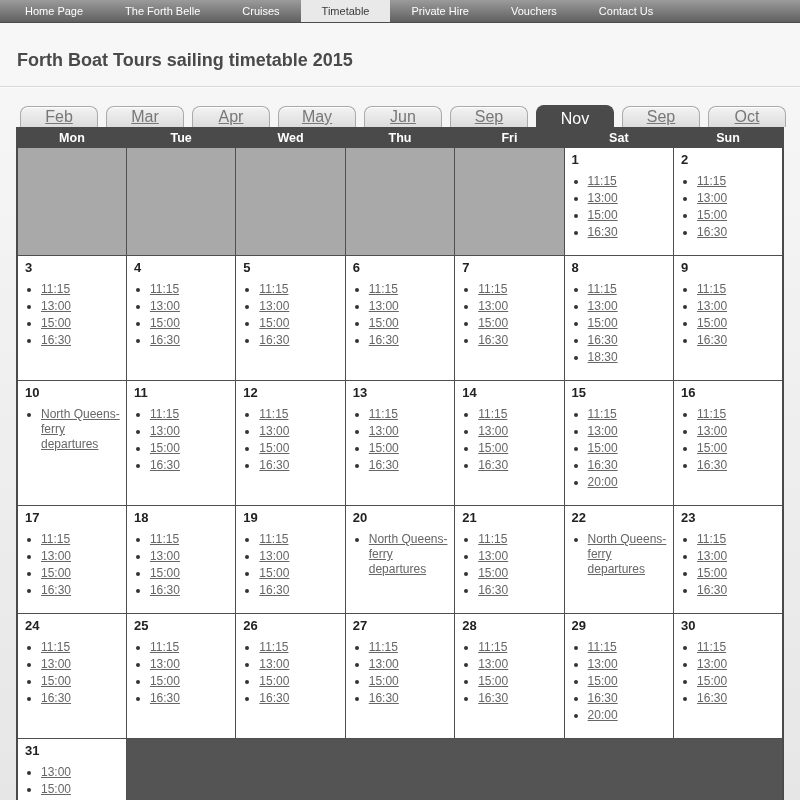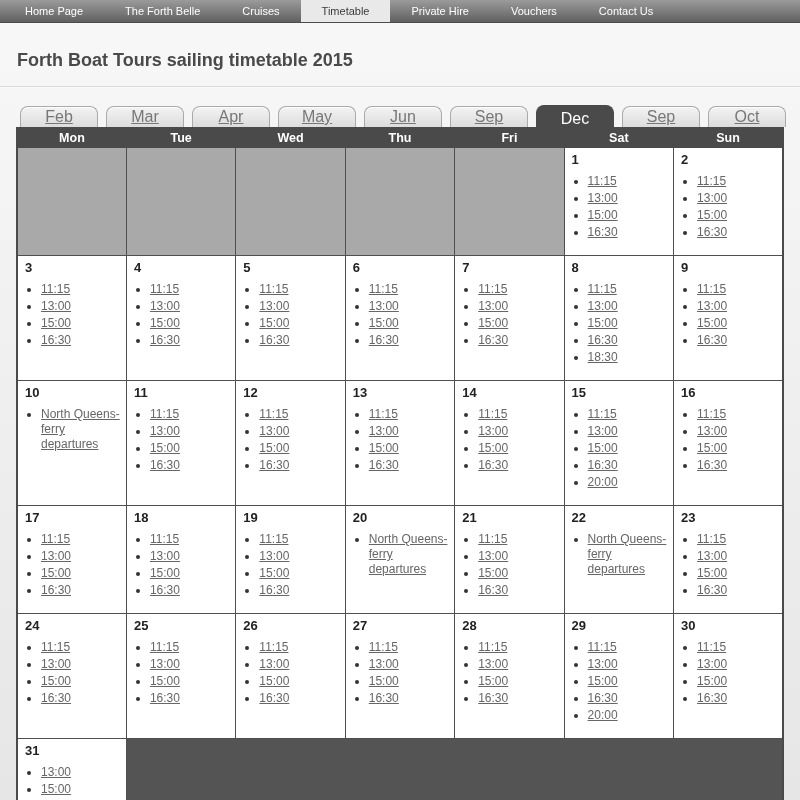--- a/index.html
+++ b/index.html
@@ -165,21 +165,21 @@
     <div class="month-tab">
       <span>May</span>
     </div>
     <div class="month-tab">
       <span>Jun</span>
     </div>
     <div class="month-tab">
       <span>Sep</span>
     </div>
     <div class="month-tab active">
-      <span>Dec</span>
+      <span>Nov</span>
     </div>
     <div class="month-tab">
       <span>Sep</span>
     </div>
     <div class="month-tab">
       <span>Oct</span>
     </div>
   </div>
 
 <table class="cal" id="calendar">

